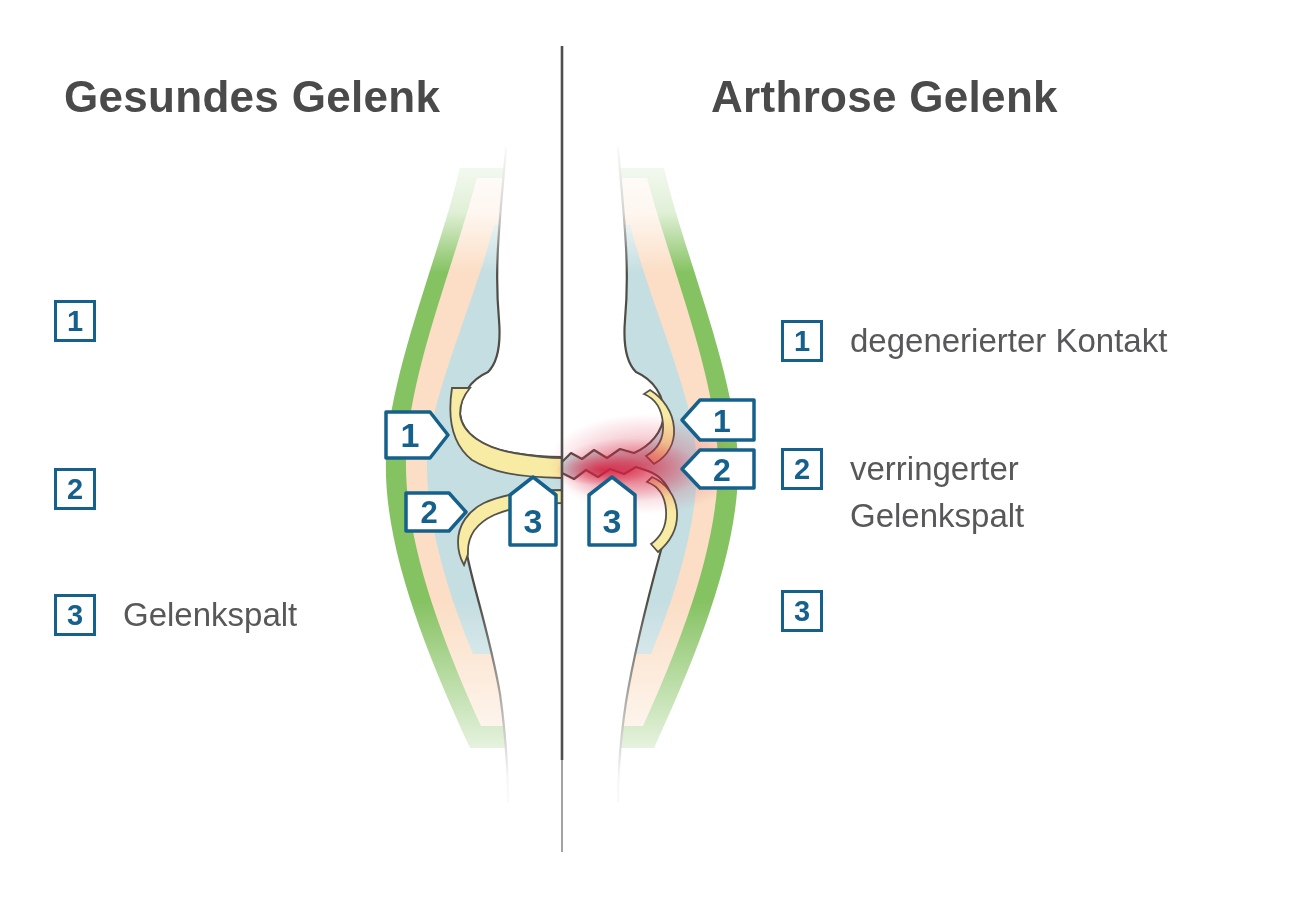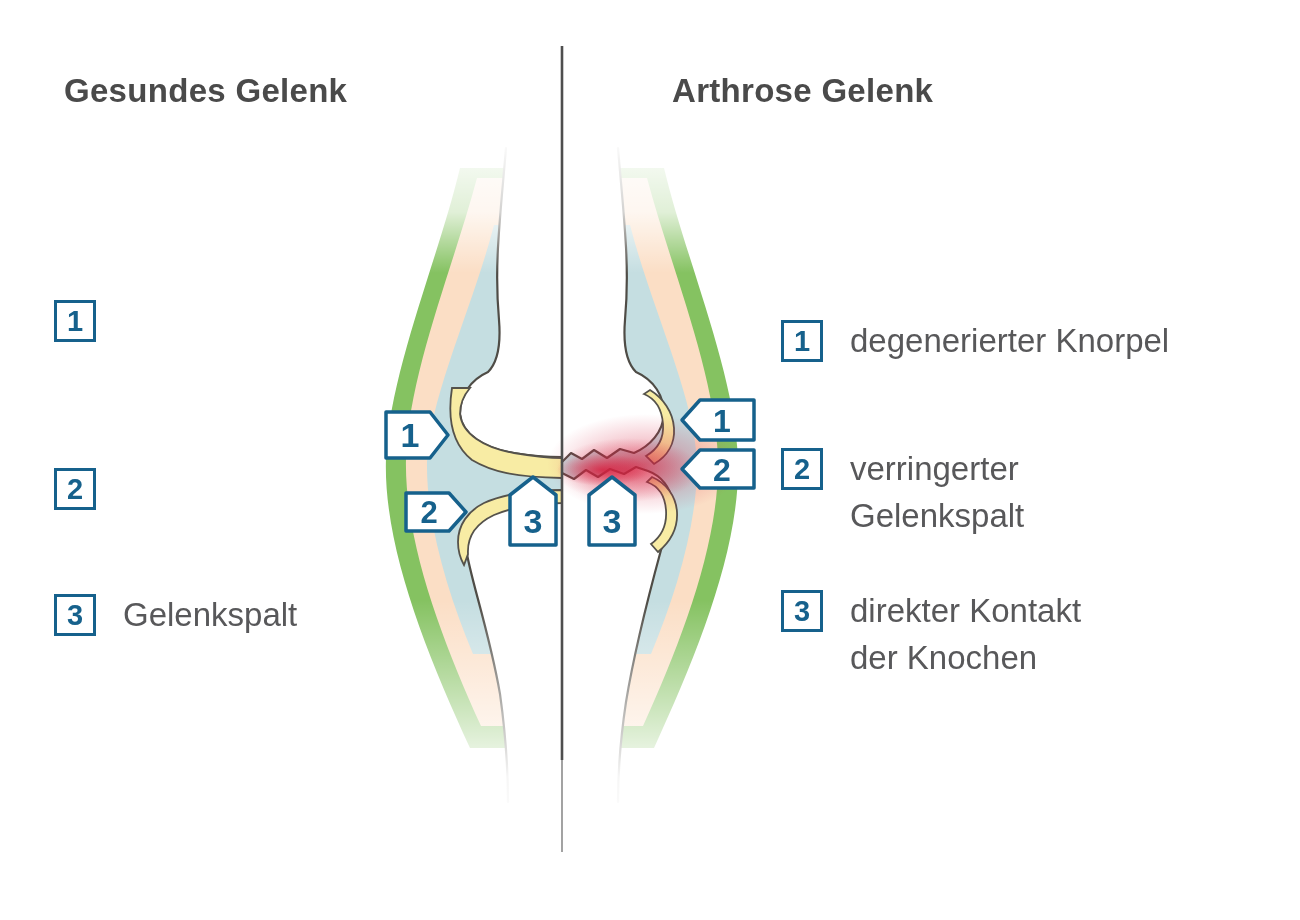--- a/index.html
+++ b/index.html
@@ -1,21 +1,21 @@
 <!DOCTYPE html>
 <html><head>
 <meta charset="utf-8">
 <style>
   html,body{margin:0;padding:0;background:#fff;}
   .page{position:relative;width:1300px;height:920px;background:#ffffff;overflow:hidden;
         font-family:"Liberation Sans", sans-serif;}
   .stage{position:absolute;left:0;top:0;width:1300px;height:920px;}
-  .title{position:absolute;font-size:33px;font-weight:bold;color:#4a4a4a;letter-spacing:0.3px;}
+  .title{position:absolute;font-size:44px;font-weight:bold;color:#4a4a4a;letter-spacing:0.3px;}
   .title.left{left:64px;top:72px;}
-  .title.right{left:672px;top:72px;}
+  .title.right{left:711px;top:72px;}
   .legend-row{position:absolute;display:flex;align-items:flex-start;gap:27px;}
   .num-box{width:36px;height:36px;border:3px solid #16618c;background:#fff;
            display:flex;align-items:center;justify-content:center;flex:0 0 auto;
            font-size:29px;color:#16618c;font-weight:bold;line-height:1;}
   .legend-text{font-size:33px;color:#58585a;line-height:1.42;white-space:pre-line;margin-top:-2px;}
   svg text.marker-num{font-family:"Liberation Sans",sans-serif;font-weight:bold;fill:#16618c;}
 </style>
 </head>
 <body>
 
@@ -30,31 +30,29 @@
   <div class="legend-row" style="left:54px;top:468px;">
     <div class="num-box">2</div>
   </div>
   <div class="legend-row" style="left:54px;top:594px;">
     <div class="num-box">3</div>
     <div class="legend-text">Gelenkspalt</div>
   </div>
 
   <div class="legend-row" style="left:781px;top:320px;">
     <div class="num-box">1</div>
-    <div class="legend-text">degenerierter Knorpel</div>
+    <div class="legend-text">degenerierter Kontakt</div>
   </div>
   <div class="legend-row" style="left:781px;top:448px;">
     <div class="num-box">2</div>
     <div class="legend-text">verringerter
 Gelenkspalt</div>
   </div>
   <div class="legend-row" style="left:781px;top:590px;">
     <div class="num-box">3</div>
-    <div class="legend-text">direkter Kontakt
-der Knochen</div>
   </div>
 
   <svg class="stage" viewBox="0 0 1300 920">
     <defs>
       <linearGradient id="fadeTop" x1="0" y1="0" x2="0" y2="1">
         <stop offset="0" stop-color="#ffffff" stop-opacity="1"></stop>
         <stop offset="0.55" stop-color="#ffffff" stop-opacity="0.75"></stop>
         <stop offset="1" stop-color="#ffffff" stop-opacity="0"></stop>
       </linearGradient>
       <linearGradient id="fadeBottom" x1="0" y1="0" x2="0" y2="1">

